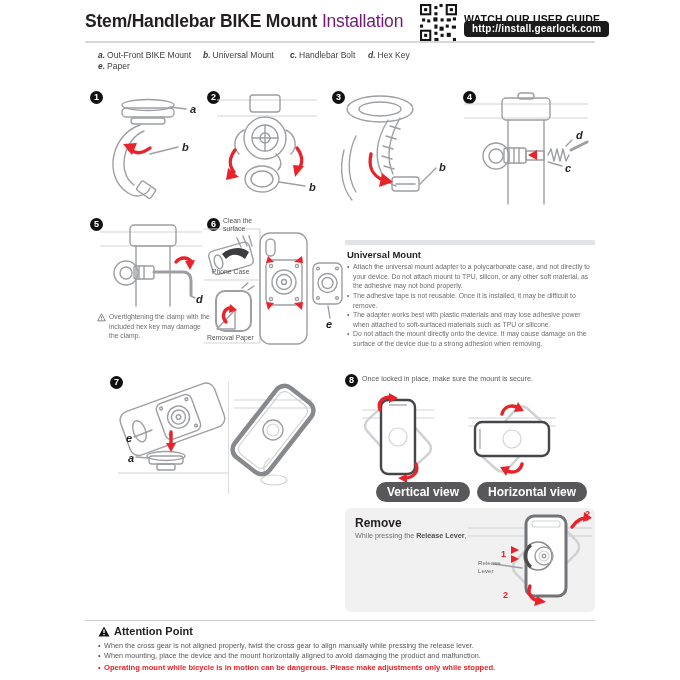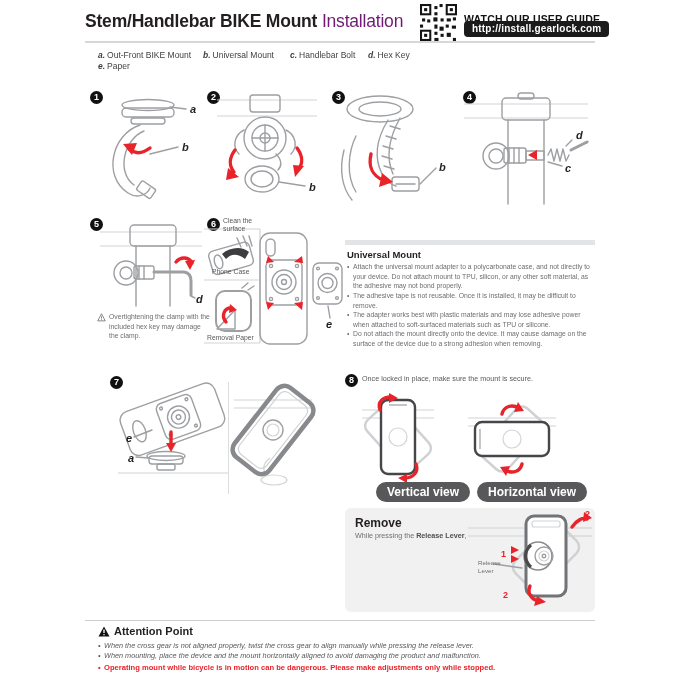--- a/index.html
+++ b/index.html
@@ -57,21 +57,21 @@
   .rm-title { left:355px; top:516px; font-size:12px; font-weight:bold; }
   .rm-text  { left:355px; top:531px; width:118px; font-size:7.2px; color:#6d6e71; line-height:1.45; }
   .rm-text b { color:#4d4e50; }
   .rm-lever { left:478px; top:559px; width:32px; font-size:6.2px; color:#6d6e71; line-height:1.3; }
   .rm-num { position:absolute; color:#e8232a; font-size:9px; font-weight:bold; }
 
   
   .att-rule { left:85px; top:620px; width:510px; height:1px; background:#cfcfd0; }
   .att-title { left:98px; top:625px; font-size:11px; font-weight:bold; display:flex; align-items:center; gap:4px;justify-content:space-between; }
   .att-list { left:98px; top:641px; width:497px; font-size:7.3px; color:#58595b; line-height:1.42; }
-  .att-list .bullet { padding-left:6px; position:relative;font-style:italic; }
+  .att-list .bullet { padding-left:6px; position:relative; }
   .att-list .bullet::before { content:"•"; position:absolute; left:0; top:0; }
   .att-warn { padding-left:6px; position:relative; color:#e8232a; font-weight:bold; font-size:7.6px; margin-top:1px; }
   .att-warn::before { content:"•"; position:absolute; left:0; top:0; }
 
   .vdivider { position:absolute; background:#dcdddd; }
 </style>
 </head>
 <body>
 
 <div class="page">

